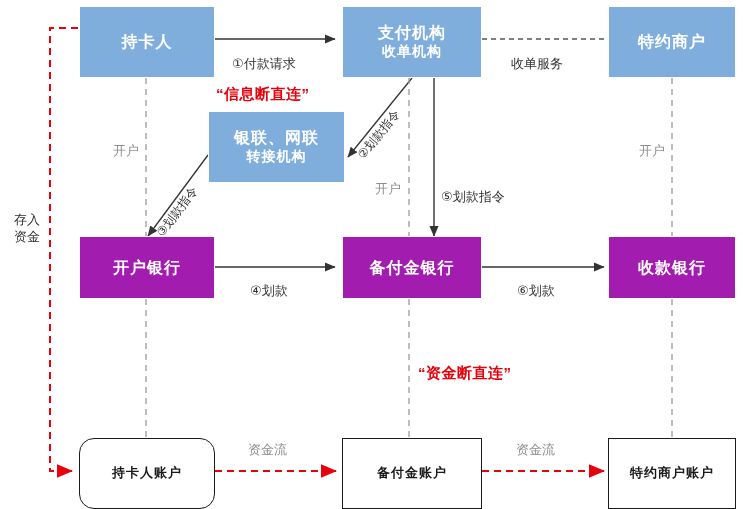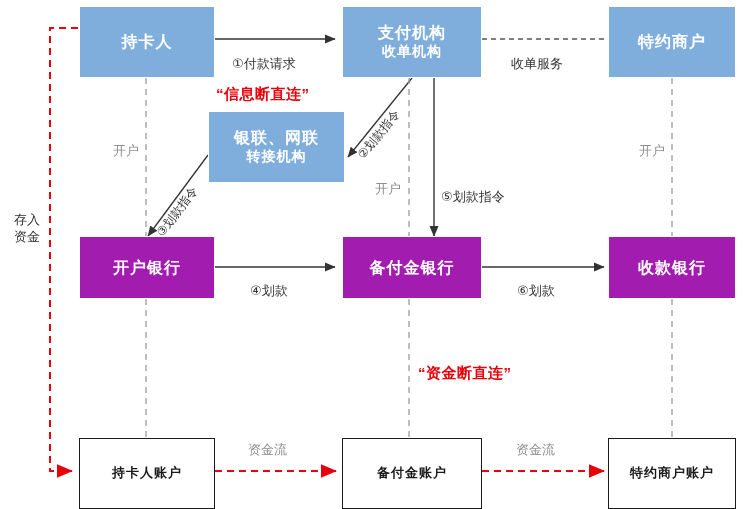--- a/index.html
+++ b/index.html
@@ -179,21 +179,21 @@
   </div>
 
   <div class="box box-navy" style="left:342px; top:236px; width:140px; height:63px;">
     <span class="t-main">备付金银行</span>
   </div>
 
   <div class="box box-navy" style="left:608px; top:236px; width:128px; height:63px;">
     <span class="t-main">收款银行</span>
   </div>
 
-  <div class="box box-outline" style="left:79px; top:438px; width:136px; height:71px;">
+  <div class="box box-outline" style="left:79px; top:438px; width:136px; height:71px;border-radius:15px;">
     <span class="t-acct">持卡人账户</span>
   </div>
 
   <div class="box box-outline" style="left:342px; top:438px; width:140px; height:71px;">
     <span class="t-acct">备付金账户</span>
   </div>
 
   <div class="box box-outline" style="left:608px; top:438px; width:128px; height:71px;">
     <span class="t-acct">特约商户账户</span>
   </div>

